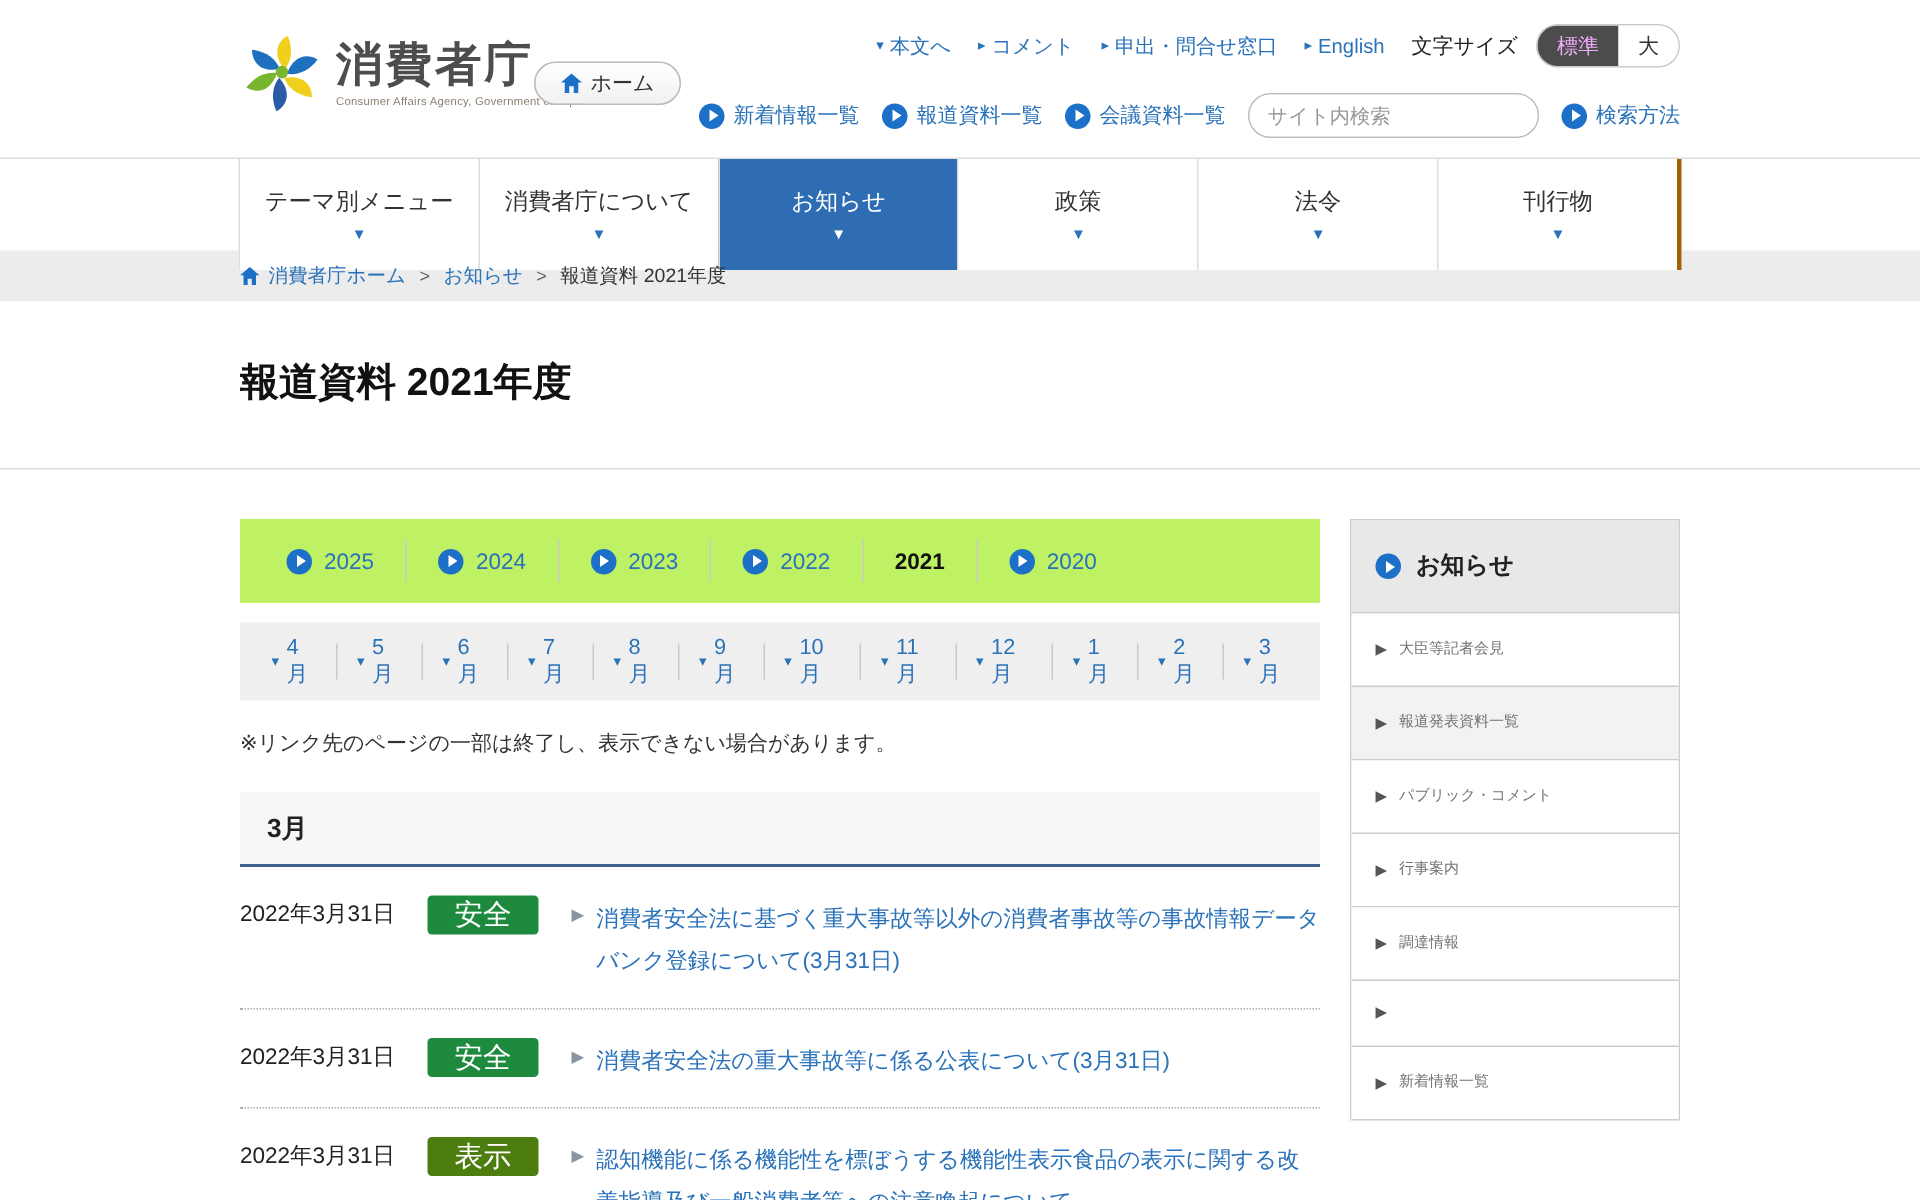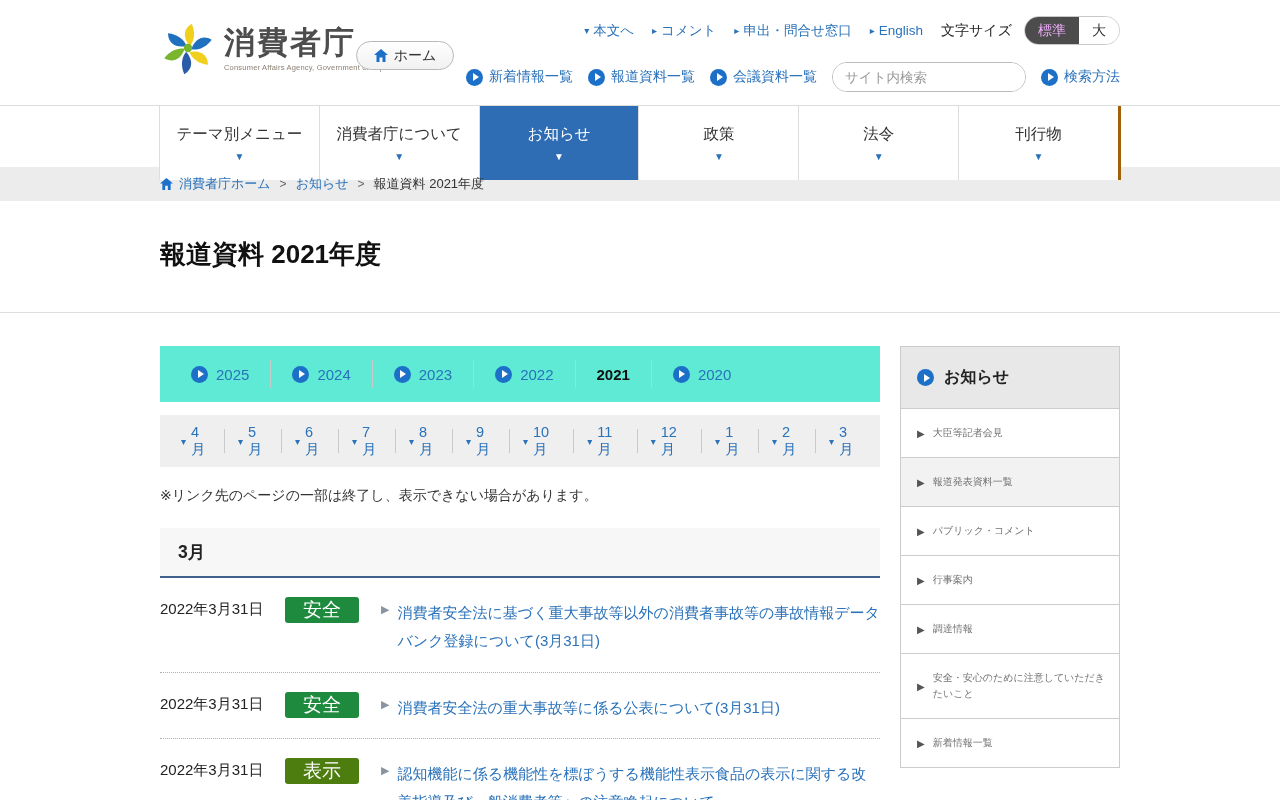--- a/index.html
+++ b/index.html
@@ -58,21 +58,21 @@
 
   
   .titleband { background:#fff; border-bottom:1px solid #ddd; }
   .titleband .inner { padding:36px 0 40px; }
   .page-title { font-size:26px; font-weight:bold; color:#111; }
 
   
   .content { width:960px; margin:0 auto; display:flex; gap:20px; padding-top:33px; align-items:flex-start; }
   .main { width:720px; }
 
-  .yearbar { background:#5eead4; height:56px; display:flex; align-items:center; padding:0 10px; }
+  .yearbar { background:#bef264; height:56px; display:flex; align-items:center; padding:0 10px; }
   .year-item { display:flex; align-items:center; gap:8px; padding:0 21px; height:28px; border-right:1px solid #c9c9c9; font-size:15px; }
   .year-item:last-child { border-right:0; }
   .year-item a { color:#2a72b9; }
   .year-item.current { font-weight:bold; color:#111; }
 
   .monthbar { background:#efefef; height:52px; display:flex; align-items:center; padding:0 8px; margin-top:13px; }
   .month-item { display:flex; align-items:center; gap:5px; padding:0 13px; height:24px; border-right:1px solid #c9c9c9; font-size:14.5px; }
   .month-item:last-child { border-right:0; }
   .month-item a { color:#2a72b9; }
 
@@ -357,21 +357,20 @@
     <div class="side-item">
       <span class="side-arrow">▶</span>
       <a class="side-link">行事案内</a>
     </div>
     <div class="side-item">
       <span class="side-arrow">▶</span>
       <a class="side-link">調達情報</a>
     </div>
     <div class="side-item">
       <span class="side-arrow">▶</span>
-      <a class="side-link">安全・安心のために注意していただきたいこと</a>
     </div>
     <div class="side-item">
       <span class="side-arrow">▶</span>
       <a class="side-link">新着情報一覧</a>
     </div>
 
   </aside>
 </div>
 
 </body></html>

